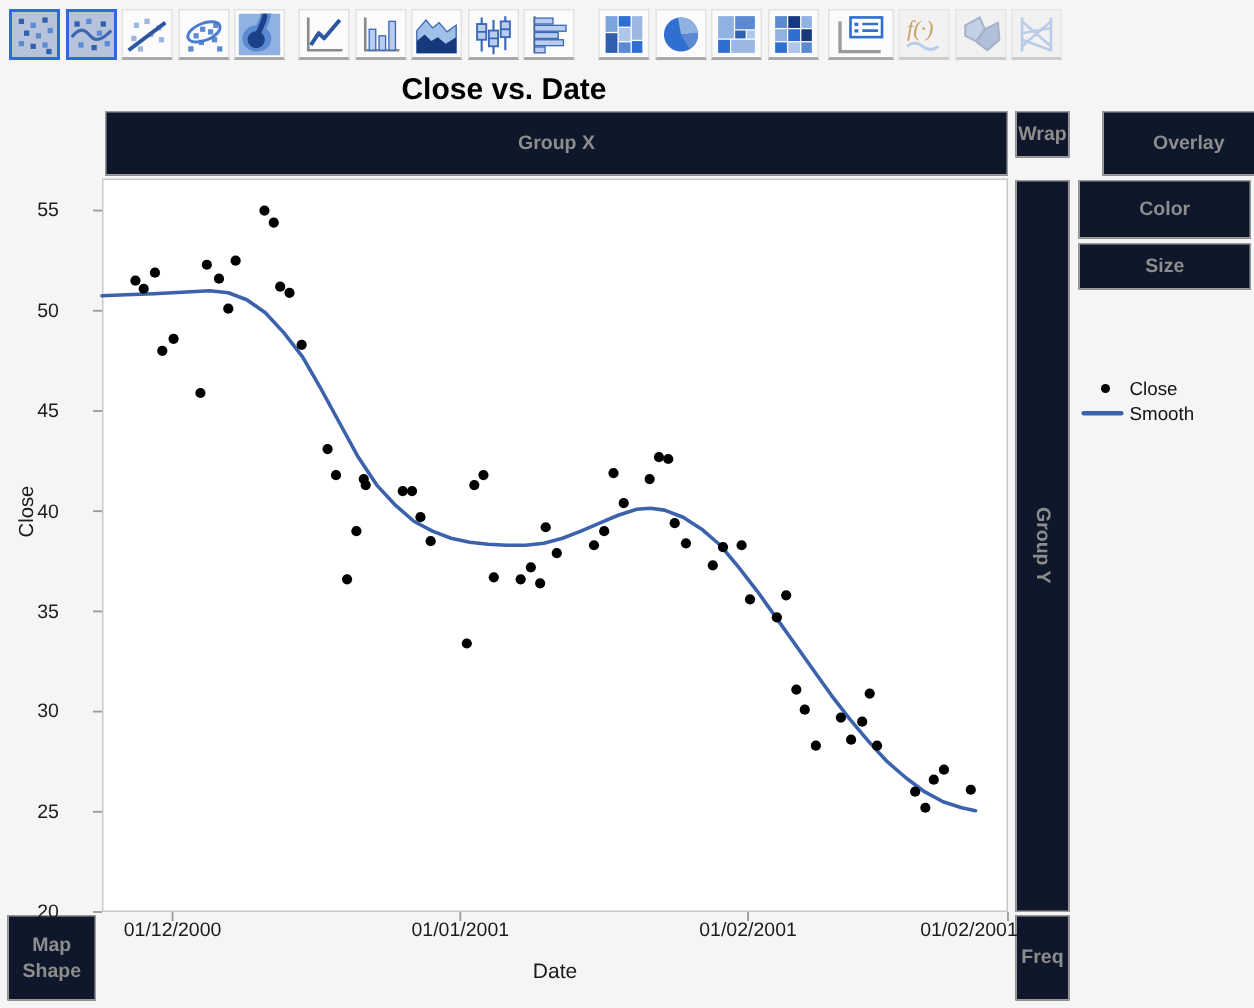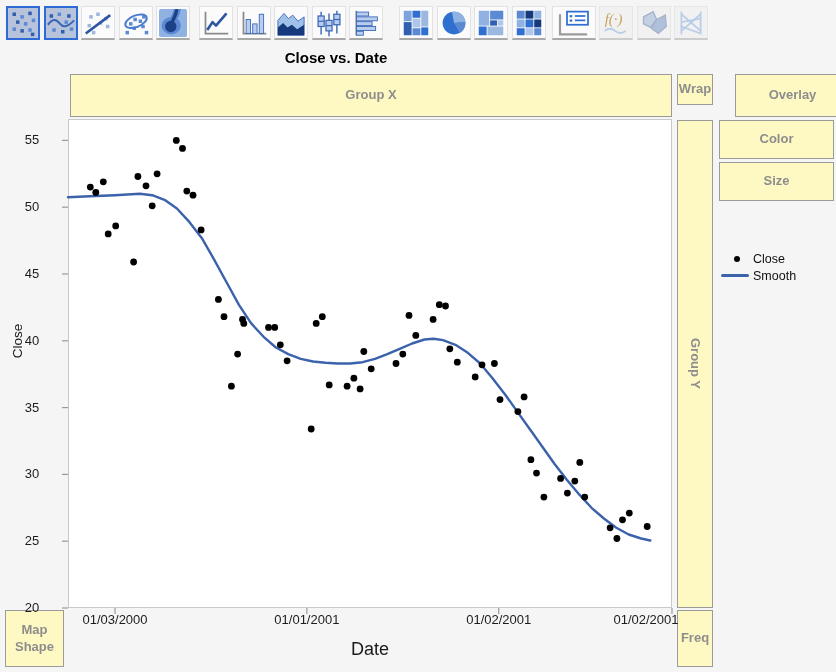--- a/index.html
+++ b/index.html
@@ -17,52 +17,52 @@
   }
   .tool svg{display:block;}
   .tool.first{margin-left:6px;}
   .tool.grp{margin-left:9px;}
   .tool.grp2{margin-left:16px;}
   .tool.grp3{margin-left:6px;}
   .tool.wide{width:44px;}
   .tool.selected{background:#b7c3da;border:2px solid #2e6bd6;}
   .tool.disabled{background:#f1f1f1;border:1px solid #e6e6e6;border-bottom:2px solid #cccccc;cursor:default;}
   
-  .gtitle{position:absolute;left:0;top:49px;width:672px;text-align:center;font-size:15px;font-weight:bold;color:#000;}
+  .gtitle{position:absolute;left:0;top:49px;width:672px;text-align:center;font-size:20px;font-weight:bold;color:#000;}
   
   .zone{
-    position:absolute;border:1px solid #9b9b9b;background:#fef9c3;
+    position:absolute;border:1px solid #9b9b9b;background:#0f172a;
     display:flex;align-items:center;justify-content:center;
     color:#8d8d8d;font-weight:bold;font-size:13px;text-align:center;line-height:1.25;
     box-sizing:border-box;
   }
   .zone.vert span{writing-mode:vertical-rl;}
   .z-groupx{left:70px;top:74px;width:602px;height:43px;}
   .z-wrap{left:677px;top:74px;width:36px;height:31px;}
   .z-overlay{left:719px;top:74px;width:115px;height:43px;margin-left:16px;}
   .z-color{left:719px;top:120px;width:115px;height:39px;}
-  .z-size{left:719px;top:162px;width:115px;height:39px;}
+  .z-size{left:719px;top:162px;width:115px;height:31px;}
   .z-interval{left:719px;top:204px;width:115px;height:40px;}
   .z-groupy{left:677px;top:120px;width:36px;height:488px;}
   .z-mapshape{left:5px;top:610px;width:59px;height:57px;padding:0 7px;}
   .z-freq{left:677px;top:610px;width:36px;height:57px;}
   .z-page{left:719px;top:610px;width:115px;height:57px;}
   
   .legend{position:absolute;left:719px;top:250px;width:116px;font-size:12.5px;color:#111;}
   .legend-row{position:relative;height:17px;display:flex;align-items:center;}
   .legend-row .lab{margin-left:34px;}
   .marker-dot{position:absolute;left:15px;top:6px;width:6px;height:6px;border-radius:50%;background:#000;}
   .marker-line{position:absolute;left:2px;top:7px;width:28px;height:3px;border-radius:2px;background:#3b62ab;}
   
   .plot{position:absolute;left:68px;top:119px;width:604px;height:489px;}
   .plot svg{overflow:visible;}
   .tick-label{position:absolute;font-size:13px;color:#1c1c1c;pointer-events:none;}
   .ytick{width:56px;text-align:center;left:4px;}
   .xtick{width:92px;text-align:center;top:612px;}
-  .axis-x-label{position:absolute;left:68px;top:639px;width:604px;text-align:center;font-size:18px;color:#1a1a1a;}
+  .axis-x-label{position:absolute;left:68px;top:639px;width:604px;text-align:center;font-size:14px;color:#1a1a1a;}
   .axis-y-label{position:absolute;left:-32px;top:333px;width:100px;height:16px;text-align:center;font-size:13.5px;color:#1a1a1a;transform:rotate(-90deg);}
 </style>
 </head>
 <body>
 
 <div class="window">
 
   <div class="toolbar">
     <button class="tool first selected">
         <svg width="28" height="28" viewBox="0 0 32 32">
@@ -402,19 +402,19 @@
 
   <div id="tick-layer">
       <div class="tick-label ytick" style="top: 600px;">20</div>
       <div class="tick-label ytick" style="top: 533.197px;">25</div>
       <div class="tick-label ytick" style="top: 466.393px;">30</div>
       <div class="tick-label ytick" style="top: 399.59px;">35</div>
       <div class="tick-label ytick" style="top: 332.787px;">40</div>
       <div class="tick-label ytick" style="top: 265.984px;">45</div>
       <div class="tick-label ytick" style="top: 199.18px;">50</div>
       <div class="tick-label ytick" style="top: 132.377px;">55</div>
-      <div class="tick-label xtick" style="left: 69.0328px;">01/03/2000</div>
+      <div class="tick-label xtick" style="left: 69.0328px;">01/12/2000</div>
       <div class="tick-label xtick" style="left: 260.877px;">01/01/2001</div>
       <div class="tick-label xtick" style="left: 452.721px;">01/02/2001</div>
       <div class="tick-label xtick" style="left: 600px;">01/02/2001</div>
     </div>
 
 </div>
 
 </body></html>

